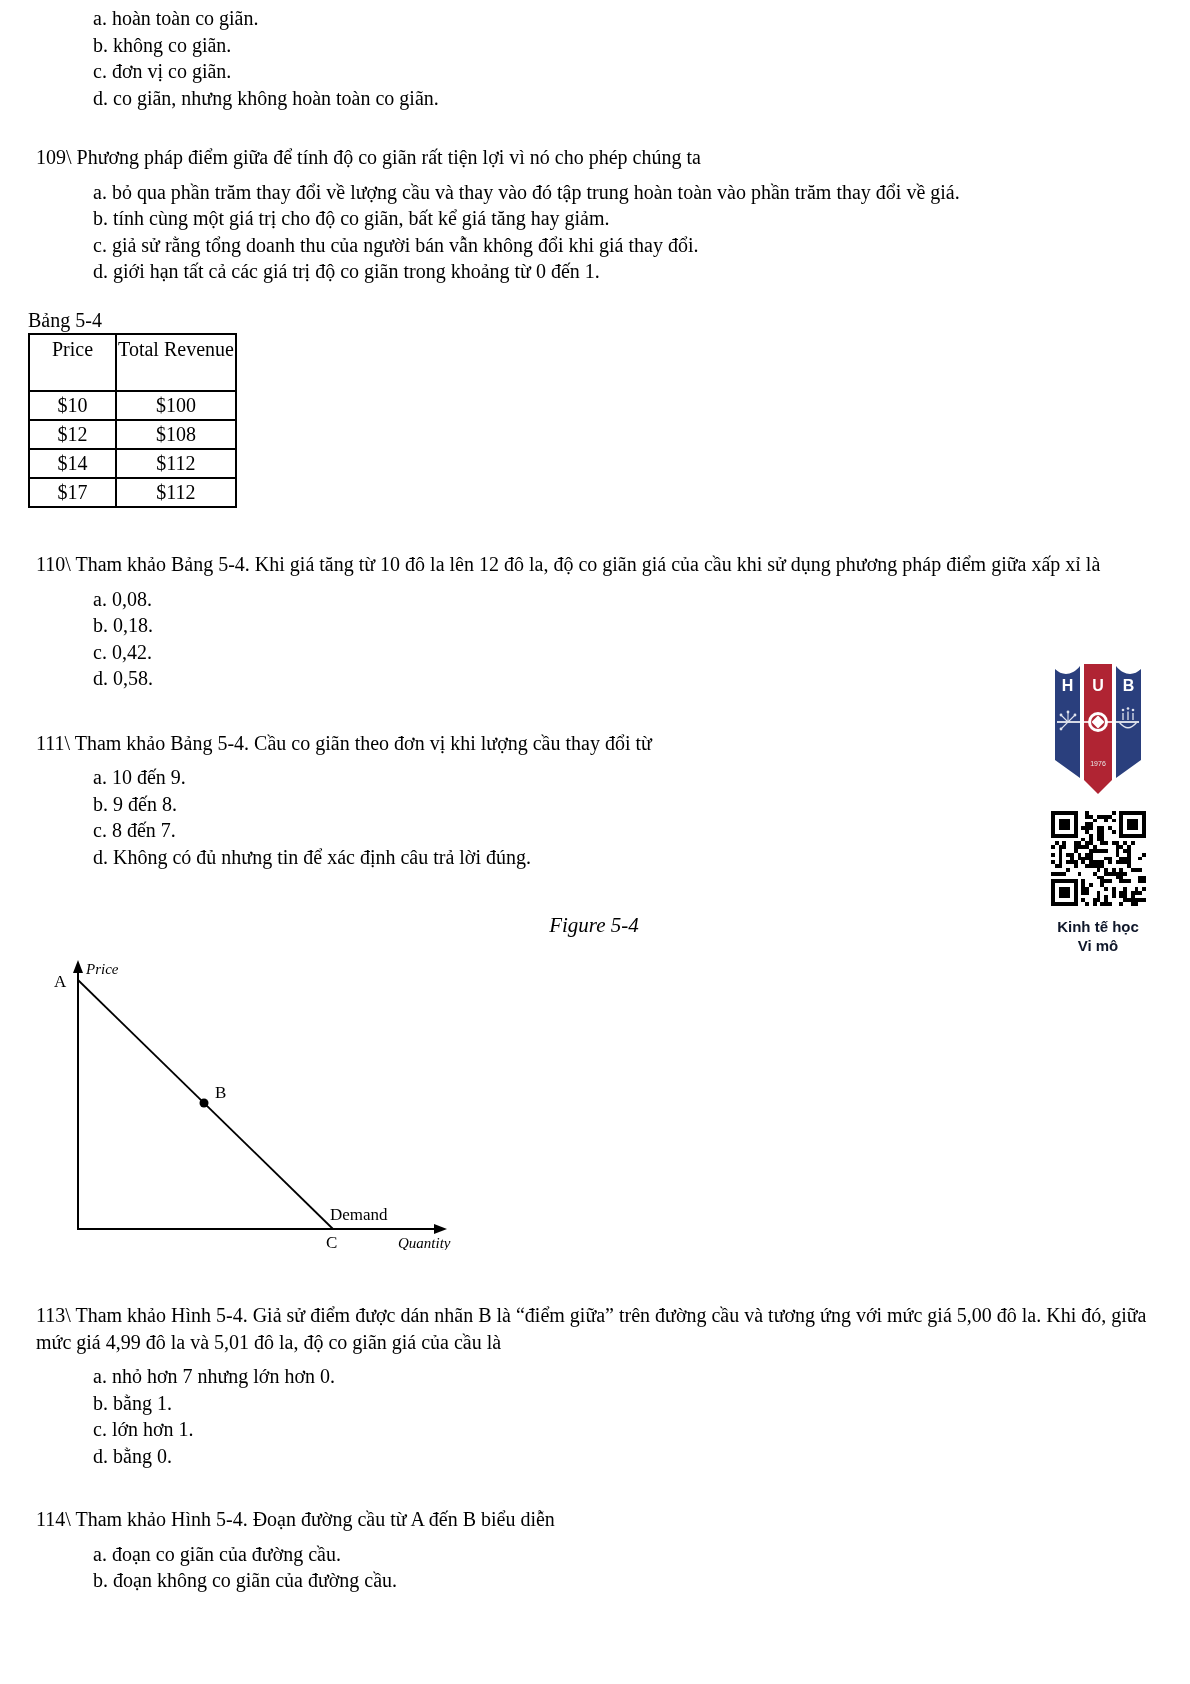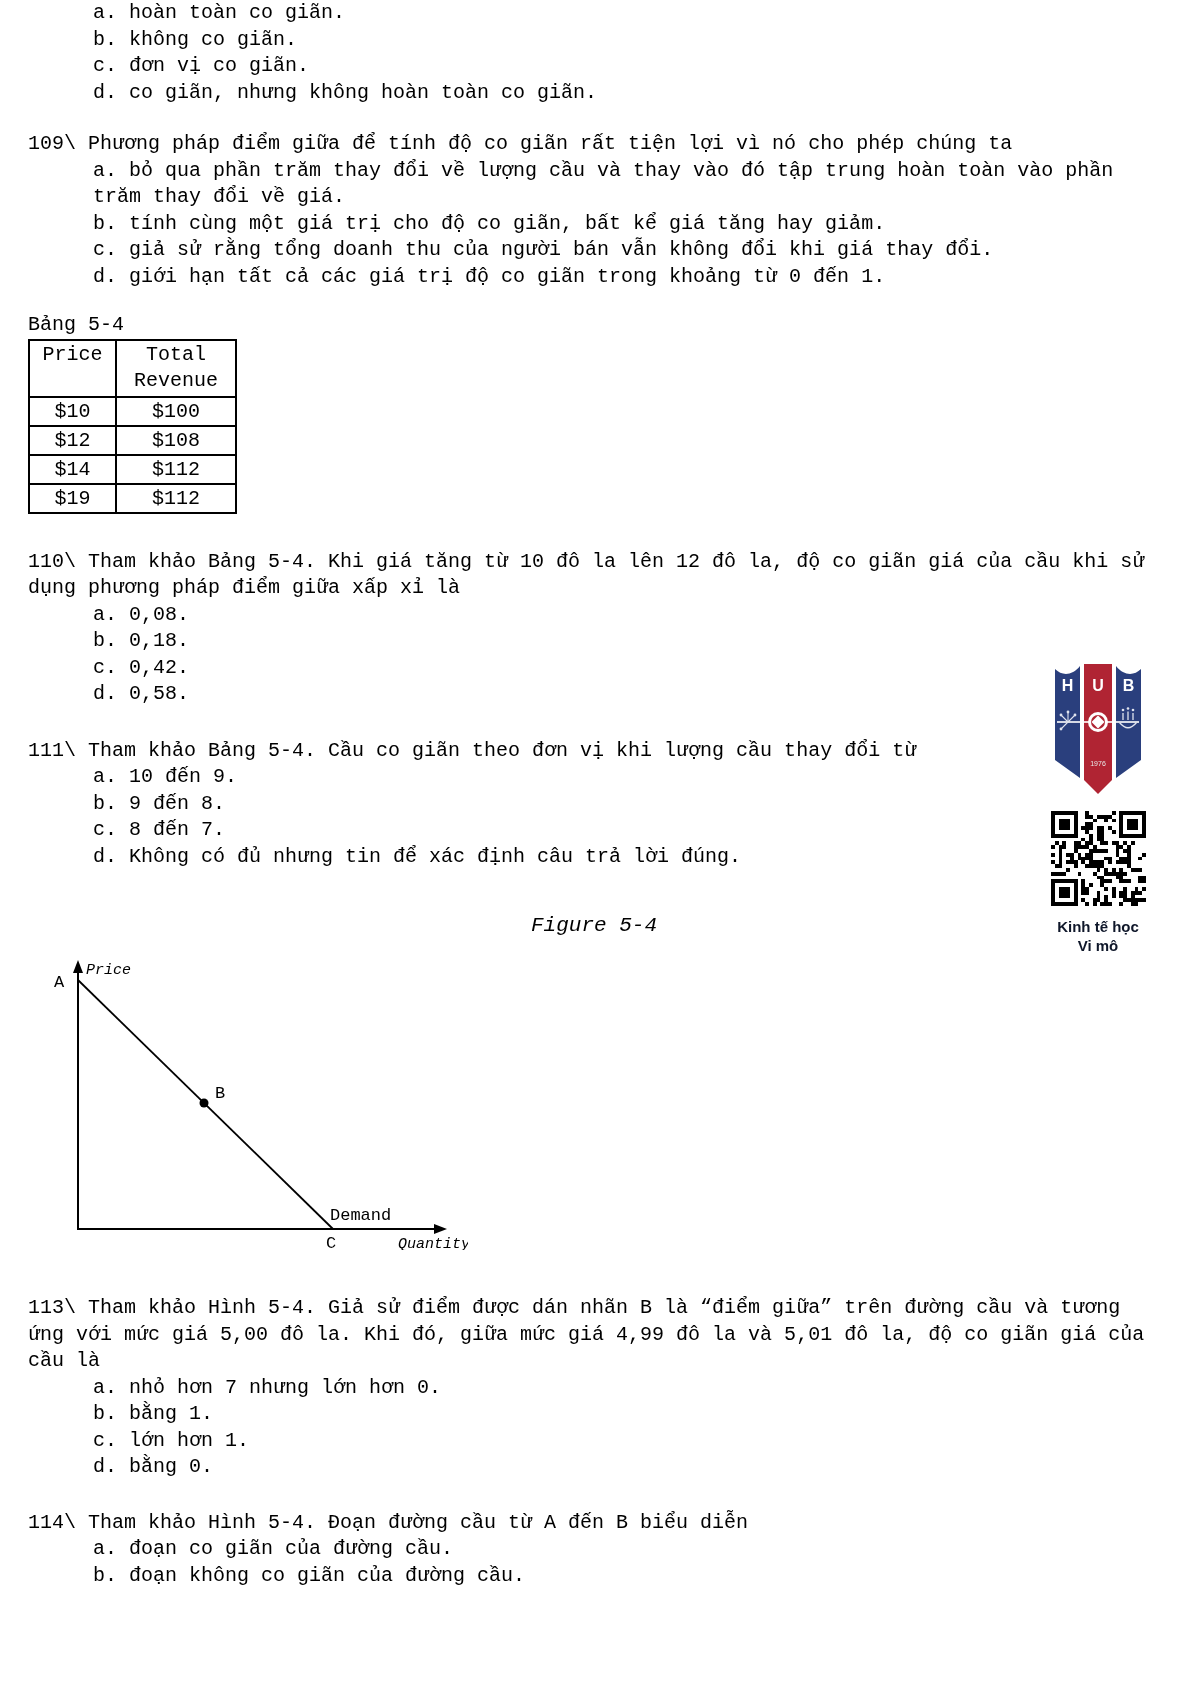--- a/index.html
+++ b/index.html
@@ -1,19 +1,19 @@
 <!DOCTYPE html>
 <html><head>
 <meta charset="utf-8">
 <style>
   html,body{margin:0;padding:0;background:#fff;}
   .page{position:relative;width:1190px;height:1684px;background:#fff;overflow:hidden;
         font-family:"Liberation Serif", serif;font-size:20px;color:#000;}
-  .content{position:absolute;left:28px;top:0;width:1132px;font-family:Liberation Mono, monospace;}
-  .line{line-height:26.5px;margin:0;}
+  .content{position:absolute;left:28px;top:0;width:1132px;padding-top:5px;}
+  .line{line-height:26.5px;margin:8px;}
   .opt{line-height:26.5px;margin:0 0 0 65px;}
   .gap25{height:25px;}.gap22{height:22px;}.gap35{height:35px;}
   .gap30{height:30px;}.gap36{height:36px;}.gap39{height:39px;}.gap29{height:29px;}
   .tbl-caption{width:212px;text-align:left;line-height:26.5px;margin:0;}
   table.revtbl{border-collapse:collapse;margin:0;}
   table.revtbl td{border:2px solid #000;text-align:center;padding:0;}
   td.c1{width:85px;}
   td.c2{width:118px;}
   tr.hdr td{height:54px;vertical-align:top;line-height:26px;padding-top:1px;}
   tr.datarow td{height:27px;line-height:27px;}
@@ -65,21 +65,21 @@
         </tr>
         <tr class="datarow">
           <td class="c1">$12</td>
           <td class="c2">$108</td>
         </tr>
         <tr class="datarow">
           <td class="c1">$14</td>
           <td class="c2">$112</td>
         </tr>
         <tr class="datarow">
-          <td class="c1">$19</td>
+          <td class="c1">$17</td>
           <td class="c2">$112</td>
         </tr>
       </tbody>
         </table>
     </div>
 
     <div class="gap35"></div>
 
     <div>
       <p class="line">110\ Tham khảo Bảng 5-4. Khi giá tăng từ 10 đô la lên 12 đô la, độ co giãn giá của cầu khi sử dụng phương pháp điểm giữa xấp xỉ là</p>

